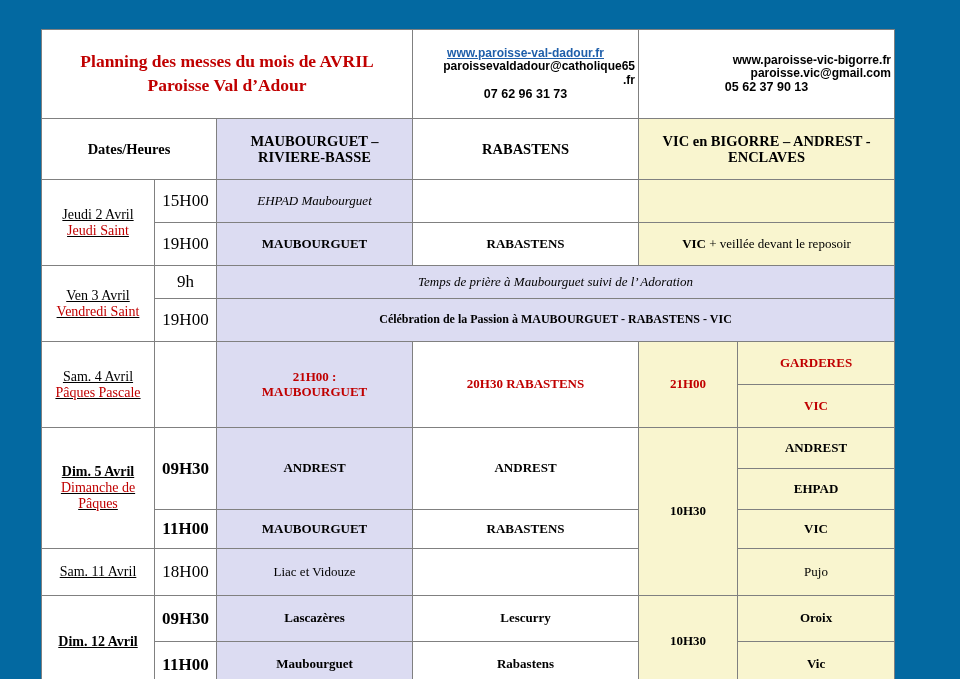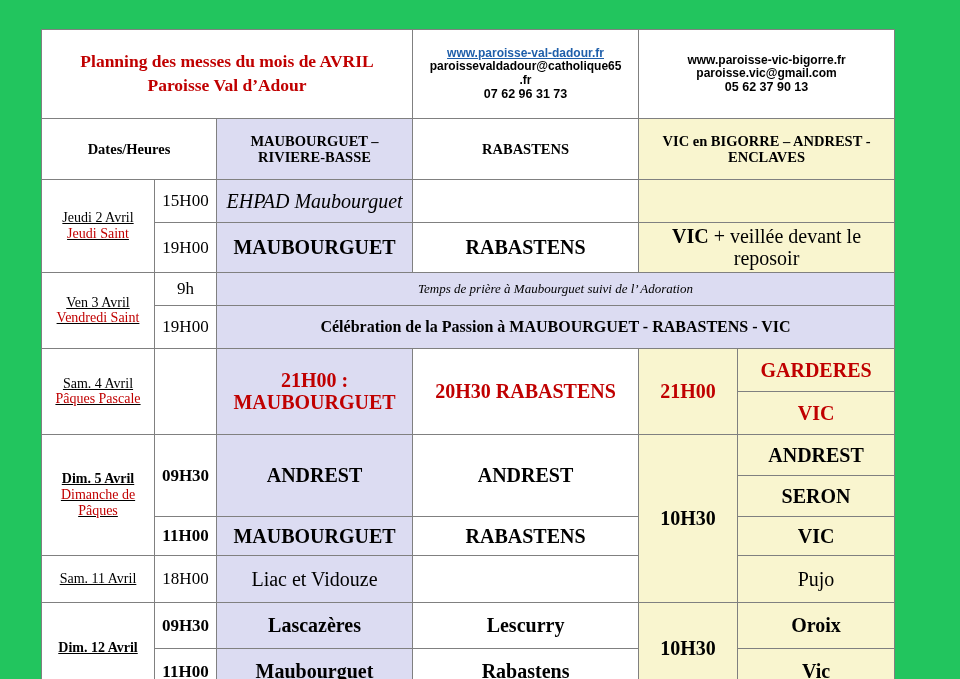--- a/index.html
+++ b/index.html
@@ -12,21 +12,21 @@
     height: 679px;
     font-family: "Liberation Serif", "DejaVu Serif", serif;
     color: #000000;
     overflow: hidden;
   }
 
   .page {
     position: relative;
     width: 960px;
     height: 679px;
-    background: #22c55e;
+    background: #0369a1;
   }
 
   table.planning {
     position: absolute;
     left: 41px;
     top: 29px;
     width: 853px;
     border-collapse: collapse;
     table-layout: fixed;
   }
@@ -45,21 +45,21 @@
   .bg-yel { background: #f9f5cf !important; }
   .bg-white { background: #ffffff !important; }
 
   
   .red { color: #c00000; }
 
   
   .b { font-weight: bold; }
   .i { font-style: italic; }
   .fs11 { font-size: 11.5px; }
-  .fs14 { font-size: 20px; }
+  .fs14 { font-size: 13px; }
 
   
   .title-cell {
     height: 84px;
   }
   .title-cell .t {
     color: #c00000;
     font-weight: bold;
     font-size: 17.5px;
     line-height: 1.35;
@@ -68,21 +68,21 @@
     font-family: Liberation Sans, sans-serif;
     font-weight: bold;
     font-size: 12px;
     line-height: 1.3;
   }
   .contact-cell .link {
     color: #1f5faa;
     text-decoration: underline;
     display: block;
   }
-  .contact-cell .mail { display: block; color: #000; }
+  .contact-cell .mail { display: block; color: #000; text-align: right; }
   .contact-cell .tel  { display: block; color: #000; font-size: 12.5px; }
 
   .colhead {
     font-weight: bold;
     font-size: 14.5px;
     height: 56px;
     line-height: 1.25;
   }
 
   .datecell {
@@ -98,21 +98,21 @@
   .rowA td { height: 38px; }
 
   .wide-note {
     text-align: left;
     font-style: italic;
     font-size: 13px;
     padding-left: 8px;
   }
   .wide-main {
     font-weight: bold;
-    font-size: 16px;
+    font-size: 12px;
   }
 </style>
 </head>
 <body>
 
 <div class="page">
 
   <table class="planning">
     <colgroup>
       <col style="width:113px">
@@ -204,21 +204,21 @@
         <span class="d1 b">Dim. 5 Avril</span>
         <span class="d2">Dimanche de Pâques</span>
       </td>
       <td rowspan="2" class="hourcell bg-white b" style="height:36px">09H30</td>
       <td rowspan="2" class="bg-lav b fs14">ANDREST</td>
       <td rowspan="2" class="bg-white b fs14">ANDREST</td>
       <td rowspan="4" class="bg-yel b fs14">10H30</td>
       <td class="bg-yel b fs14" style="height:36px">ANDREST</td>
     </tr>
     <tr>
-      <td class="bg-yel b fs14" style="height:36px">SERON</td>
+      <td class="bg-yel b fs14" style="height:36px">EHPAD</td>
     </tr>
     <tr>
       <td class="hourcell bg-white b" style="height:34px">11H00</td>
       <td class="bg-lav b fs14">MAUBOURGUET</td>
       <td class="bg-white b fs14">RABASTENS</td>
       <td class="bg-yel b fs14" style="height:34px">VIC</td>
     </tr>
 
     <tr>
       <td class="datecell bg-white" style="height:42px">

